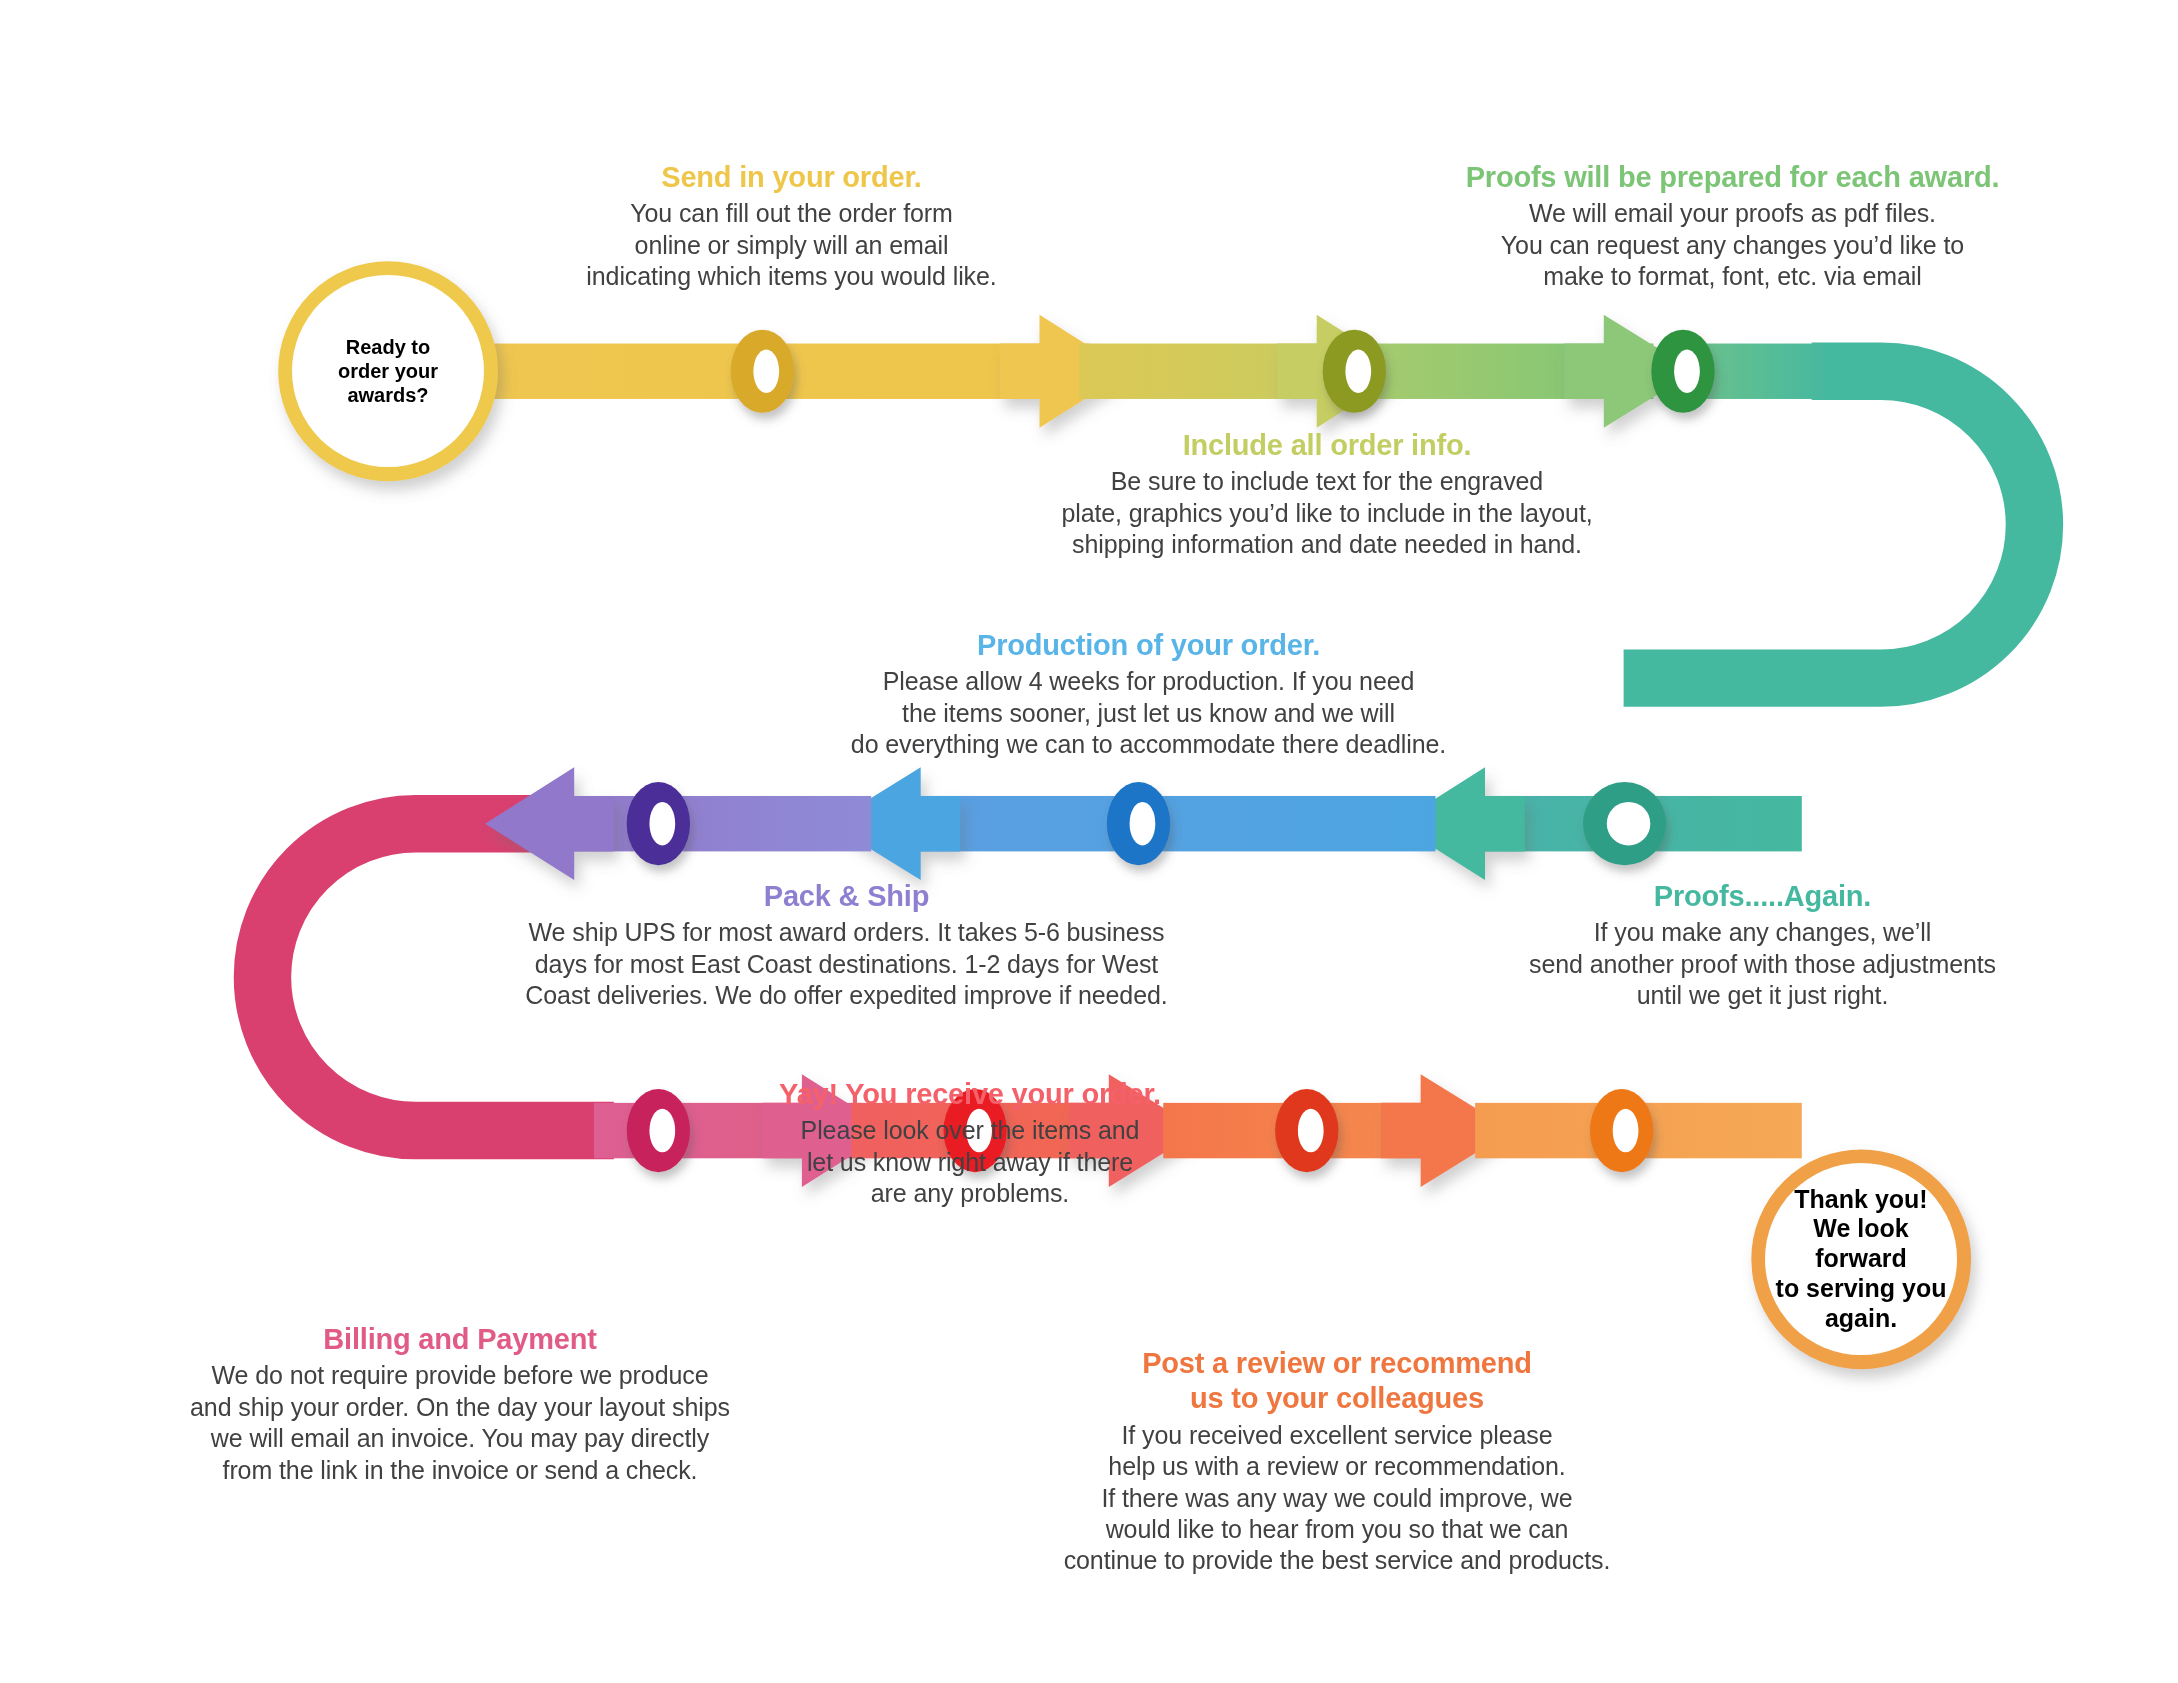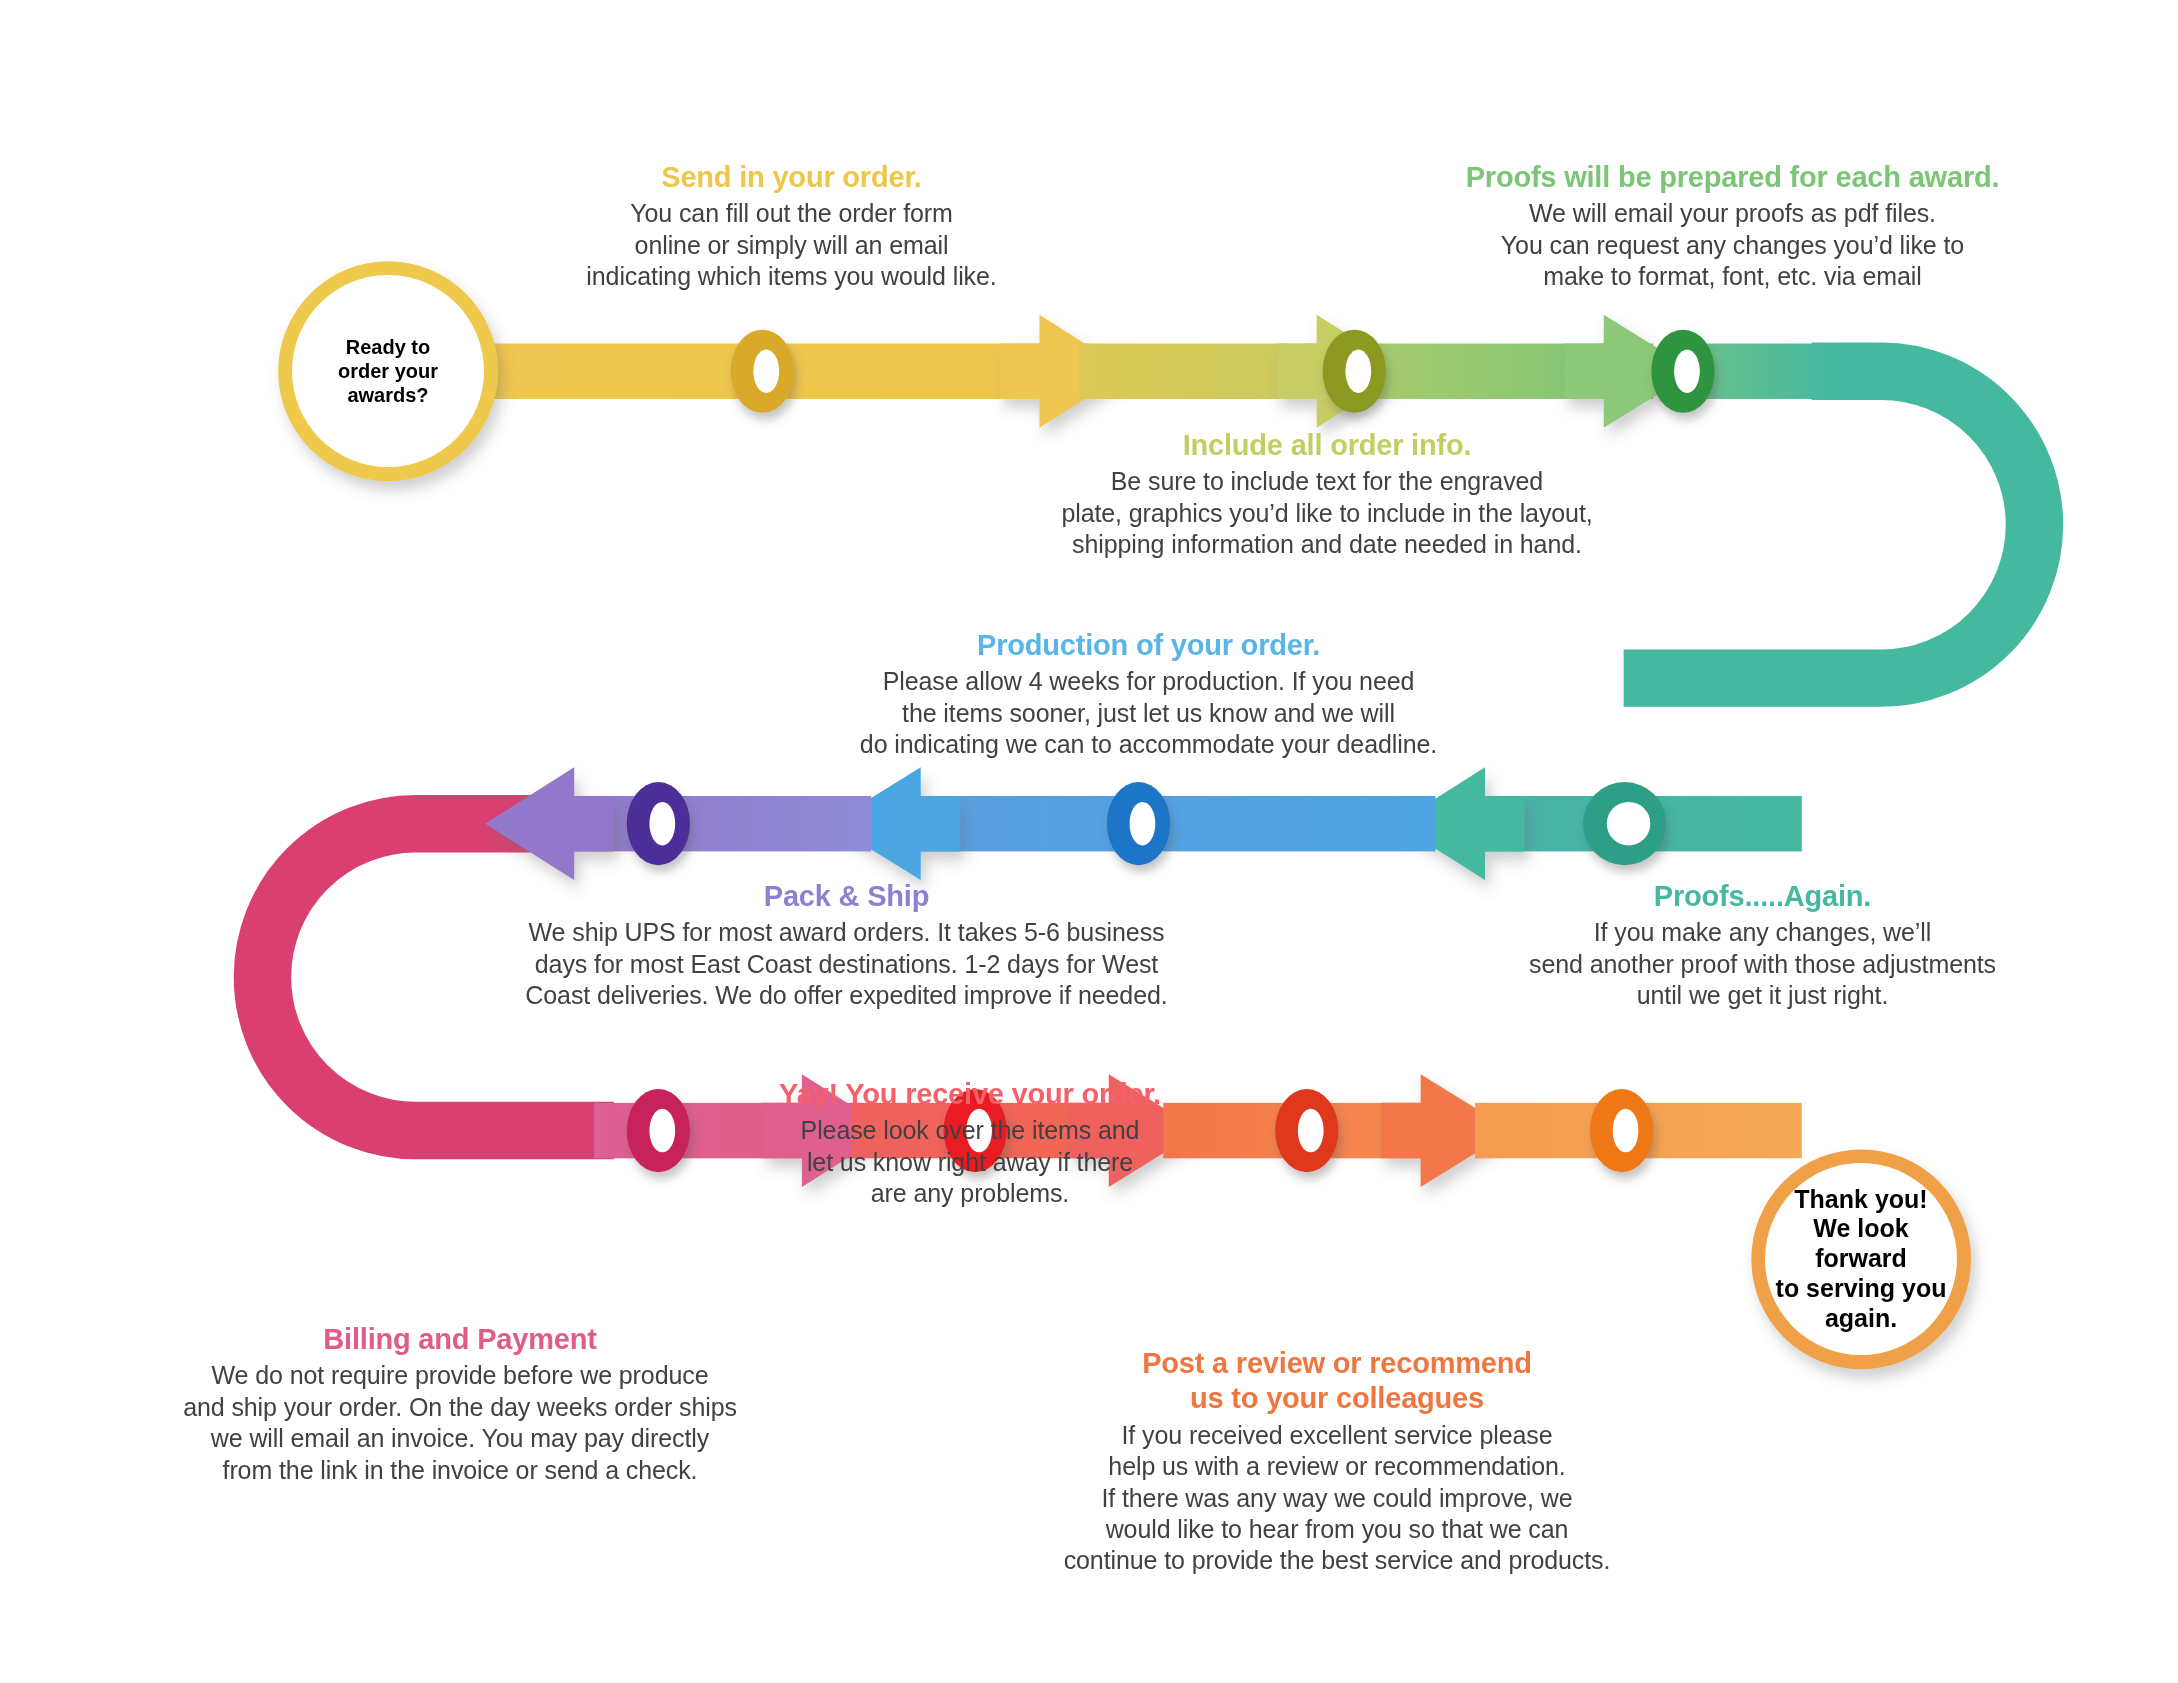--- a/index.html
+++ b/index.html
@@ -260,21 +260,21 @@
       <span>plate, graphics you’d like to include in the layout,</span><br>
       <span>shipping information and date needed in hand.</span>
     </p>
   </div>
 
   <div class="blk" style="left:713px; top:628px; width:871px;">
     <p class="hd" style="color:#59b4e8;">Production of your order.</p>
     <p class="bd">
       <span>Please allow 4 weeks for production. If you need</span><br>
       <span>the items sooner, just let us know and we will</span><br>
-      <span>do indicating we can to accommodate your deadline.</span>
+      <span>do everything we can to accommodate there deadline.</span>
     </p>
   </div>
 
   <div class="blk" style="left:376px; top:879px; width:941px;">
     <p class="hd" style="color:#8f7fd1;">Pack &amp; Ship</p>
     <p class="bd">
       <span>We ship UPS for most award orders. It takes 5-6 business</span><br>
       <span>days for most East Coast destinations. 1-2 days for West</span><br>
       <span>Coast deliveries. We do offer expedited improve if needed.</span>
     </p>
@@ -295,21 +295,21 @@
       <span>Please look over the items and</span><br>
       <span>let us know right away if there</span><br>
       <span>are any problems.</span>
     </p>
   </div>
 
   <div class="blk" style="left:69px; top:1322px; width:782px;">
     <p class="hd" style="color:#e05b86;">Billing and Payment</p>
     <p class="bd">
       <span>We do not require provide before we produce</span><br>
-      <span>and ship your order. On the day weeks order ships</span><br>
+      <span>and ship your order. On the day your layout ships</span><br>
       <span>we will email an invoice. You may pay directly</span><br>
       <span>from the link in the invoice or send a check.</span>
     </p>
   </div>
 
   <div class="blk" style="left:931px; top:1346px; width:812px;">
     <p class="hd" style="color:#f0763f;">
       <span>Post a review or recommend</span><br>
       <span>us to your colleagues</span>
     </p>

